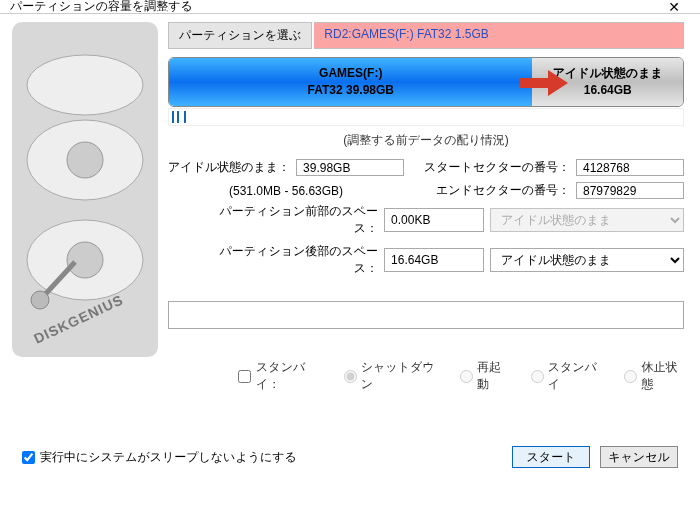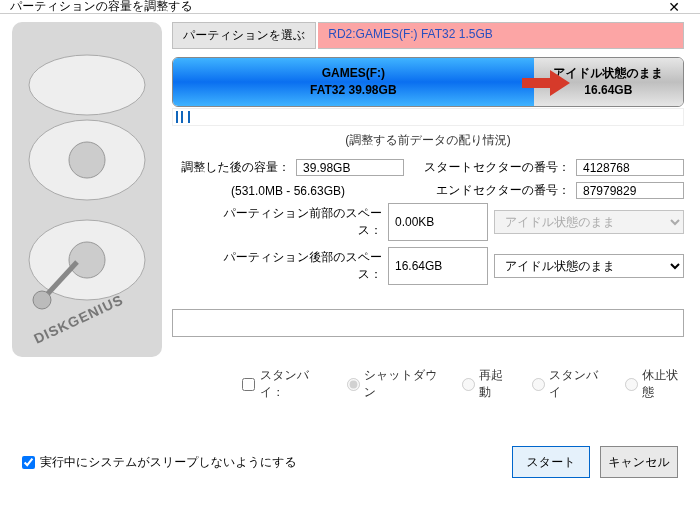--- a/index.html
+++ b/index.html
@@ -20,31 +20,31 @@
     .part-idle { flex: 29; background: linear-gradient(#e6e6e6,#bfbfbf,#e6e6e6); color:#000; text-align:center; padding:7px 0; font-weight:bold; position:relative;line-height:1.4;}
     .arrow { position:absolute; left:-12px; top:8px; }
     .ticks { height:18px; margin:1px 0 6px 0; border:1px solid #eee;}
     .section-title { text-align:center; margin:6px 0 10px 0; color:#333;}
     .field-rows { display:grid; grid-template-columns: 1fr 1fr; gap: 6px 20px; margin-bottom:4px;}
     .field { display:flex; align-items:center; gap:6px; justify-content:flex-end;}
     .field label { white-space:nowrap;}
     .field input[type="text"] { width: 108px; border:1px solid #aaa; padding:3px 6px; height:17px;}
     .row2 { display:flex; align-items:center; gap:6px; margin-bottom:6px; justify-content:flex-end; padding-left:40px;}
     .row2 label { flex:0 0 170px; text-align:right;}
-    .row2 input[type="text"]{ width:100px; border:1px solid #aaa; padding:18px 6px; height:24px;}
+    .row2 input[type="text"]{ width:100px; border:1px solid #aaa; padding:10px 6px; height:24px;}
     .row2 select { flex:1; border:1px solid #aaa; height:24px; padding:0 6px; background:#fff;}
     .row2 select:disabled{ background:#eee; color:#888;}
     .big-input { width:100%; border:1px solid #aaa; height:28px; margin-top:18px;}
     .after-row { display:flex; align-items:center; gap:22px; margin-top:30px; padding-left:70px;}
     .after-row label{ color:#333;}
     .radio { display:flex; align-items:center; gap:4px; color:#999;}
     .radio input{ accent-color:#999;}
     .footer { padding: 12px 22px; display:flex; align-items:center; gap:10px;}
     .footer .spacer{flex:1;}
-    .btn { min-width:78px; height:32px; border:1px solid #888; background:#e9e9e9; padding:0 6px;}
+    .btn { min-width:78px; height:22px; border:1px solid #888; background:#e9e9e9; padding:0 6px;}
     .btn.primary{ border:1px solid #0066cc; background:#e5f1fb;}
     .cbx { display:flex; align-items:center; gap:5px;}
   </style>
 </head>
 <body>
 
 <div class="titlebar">
   <span>パーティションの容量を調整する</span>
   <div class="close">✕</div>
 </div>
@@ -87,21 +87,21 @@
           <line x1="4" y1="2" x2="4" y2="14" stroke="#16b" stroke-width="2"></line>
           <line x1="9" y1="2" x2="9" y2="14" stroke="#16b" stroke-width="2"></line>
           <line x1="16" y1="2" x2="16" y2="14" stroke="#16b" stroke-width="2"></line>
         </svg>
     </div>
 
     <div class="section-title">(調整する前データの配り情況)</div>
 
     <div class="field-rows">
       <div class="field">
-        <label>調整した後の容量：</label>
+        <label>アイドル状態のまま：</label>
         <input type="text" value="39.98GB" style="">
       </div>
       <div class="field">
         <label>スタートセクターの番号：</label>
         <input type="text" value="4128768" style="">
       </div>
       <div class="field" style="justify-content:center;">
         <span>(531.0MB - 56.63GB)</span>
       </div>
       <div class="field">

